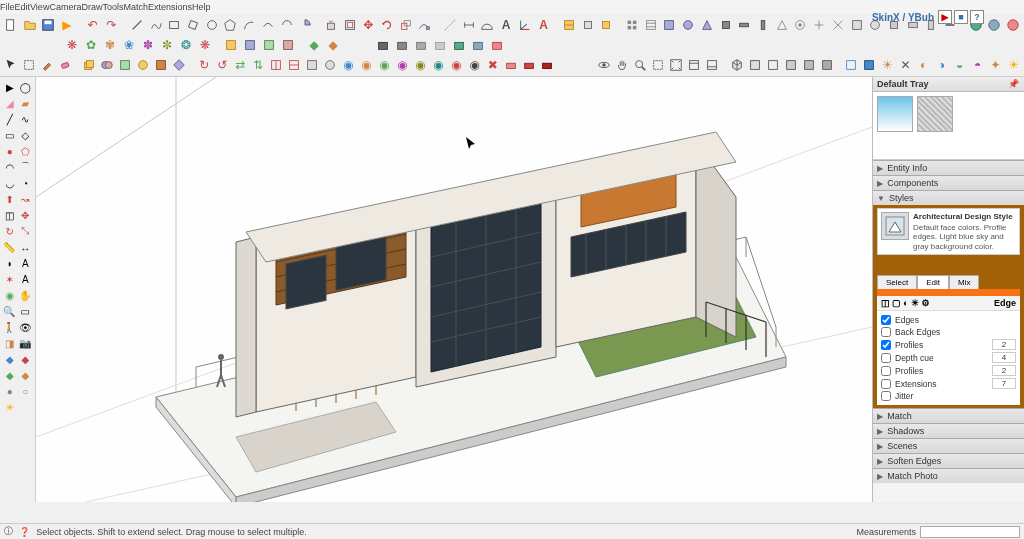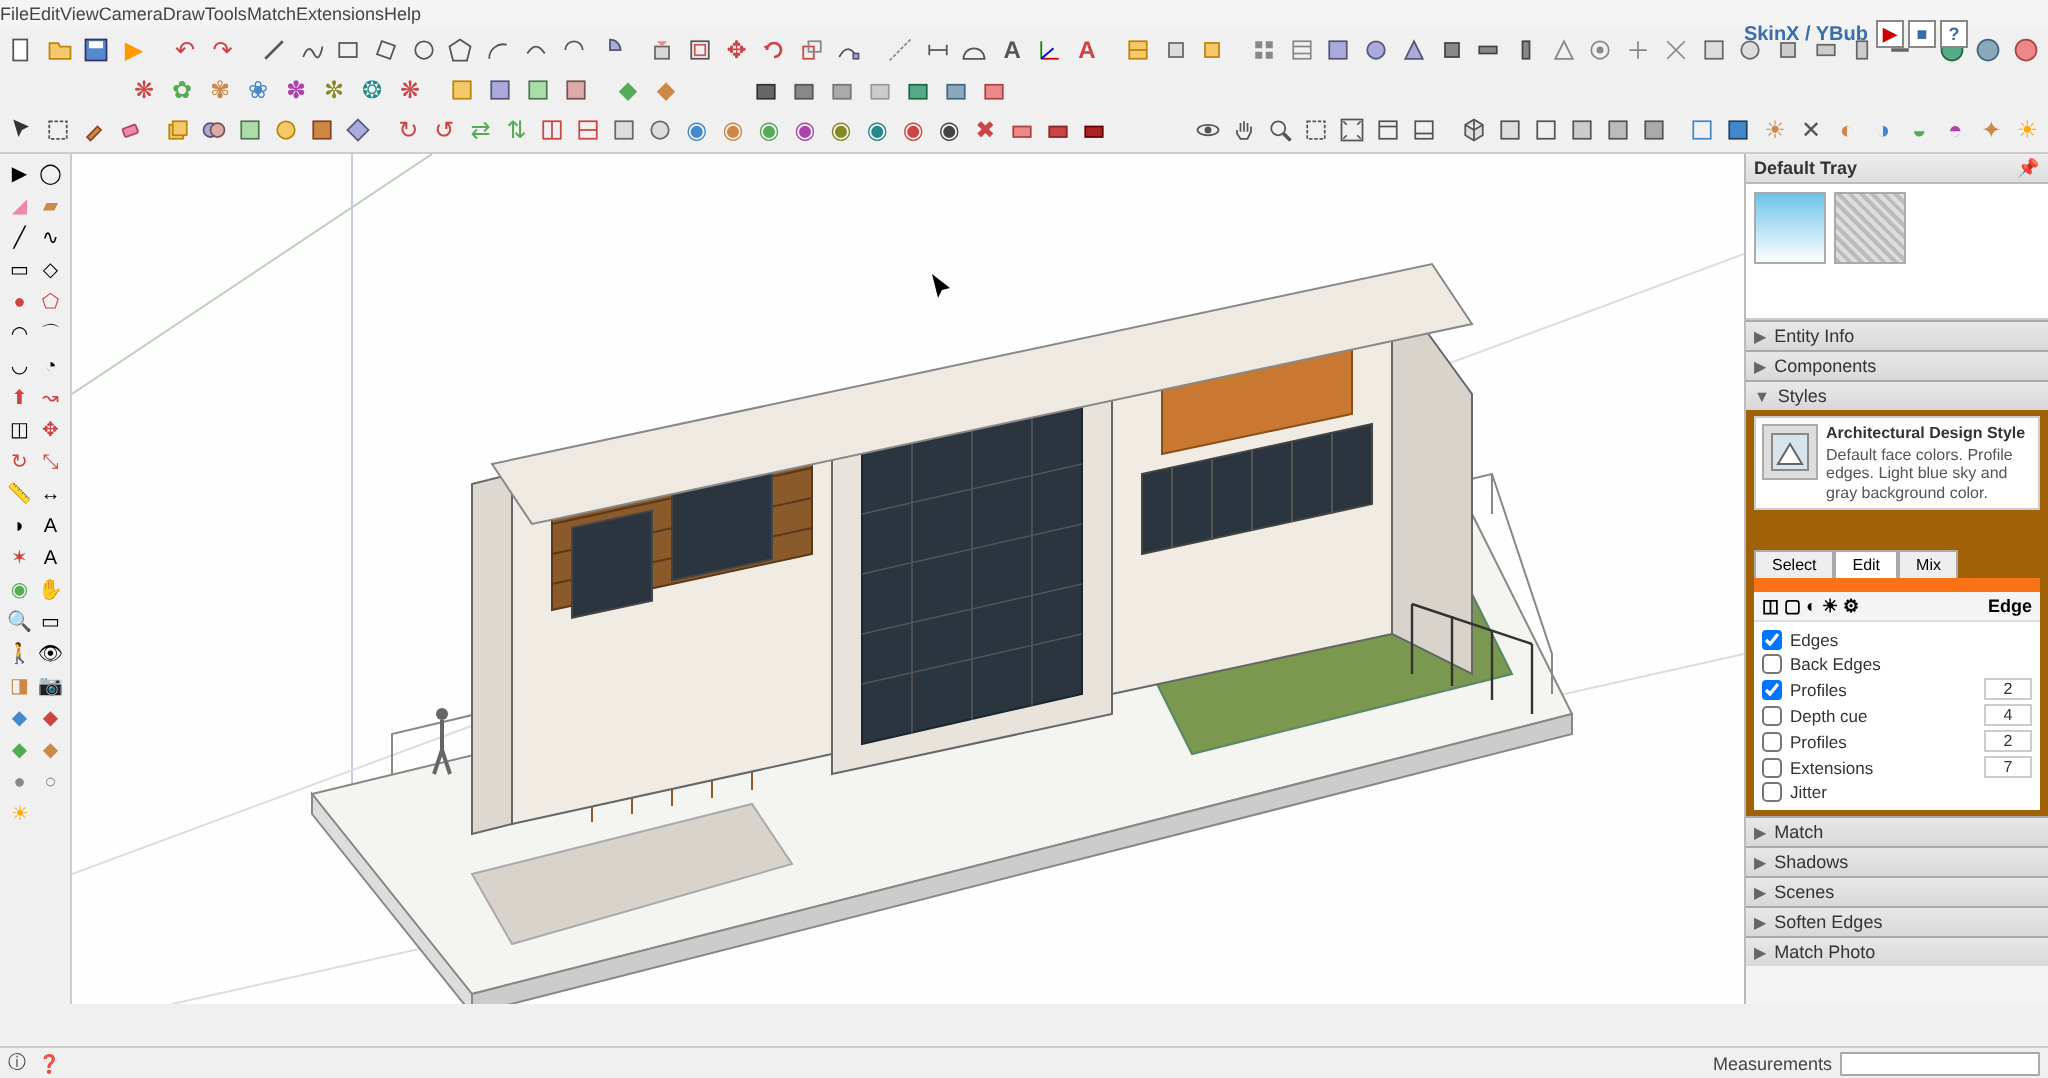--- a/index.html
+++ b/index.html
@@ -909,17 +909,18 @@
           <span class="arr">▶</span>
           <span>Match Photo</span>
         </div>
       </div>
   </div>
 </div>
 
 <div class="status">
   <span>ⓘ</span>
   <span>❓</span>
+  <span>Select objects. Shift to extend select. Drag mouse to select multiple.</span>
   <div class="meas">
     <span>Measurements</span>
     <div class="measbox"></div>
   </div>
 </div>
 
 </body></html>

